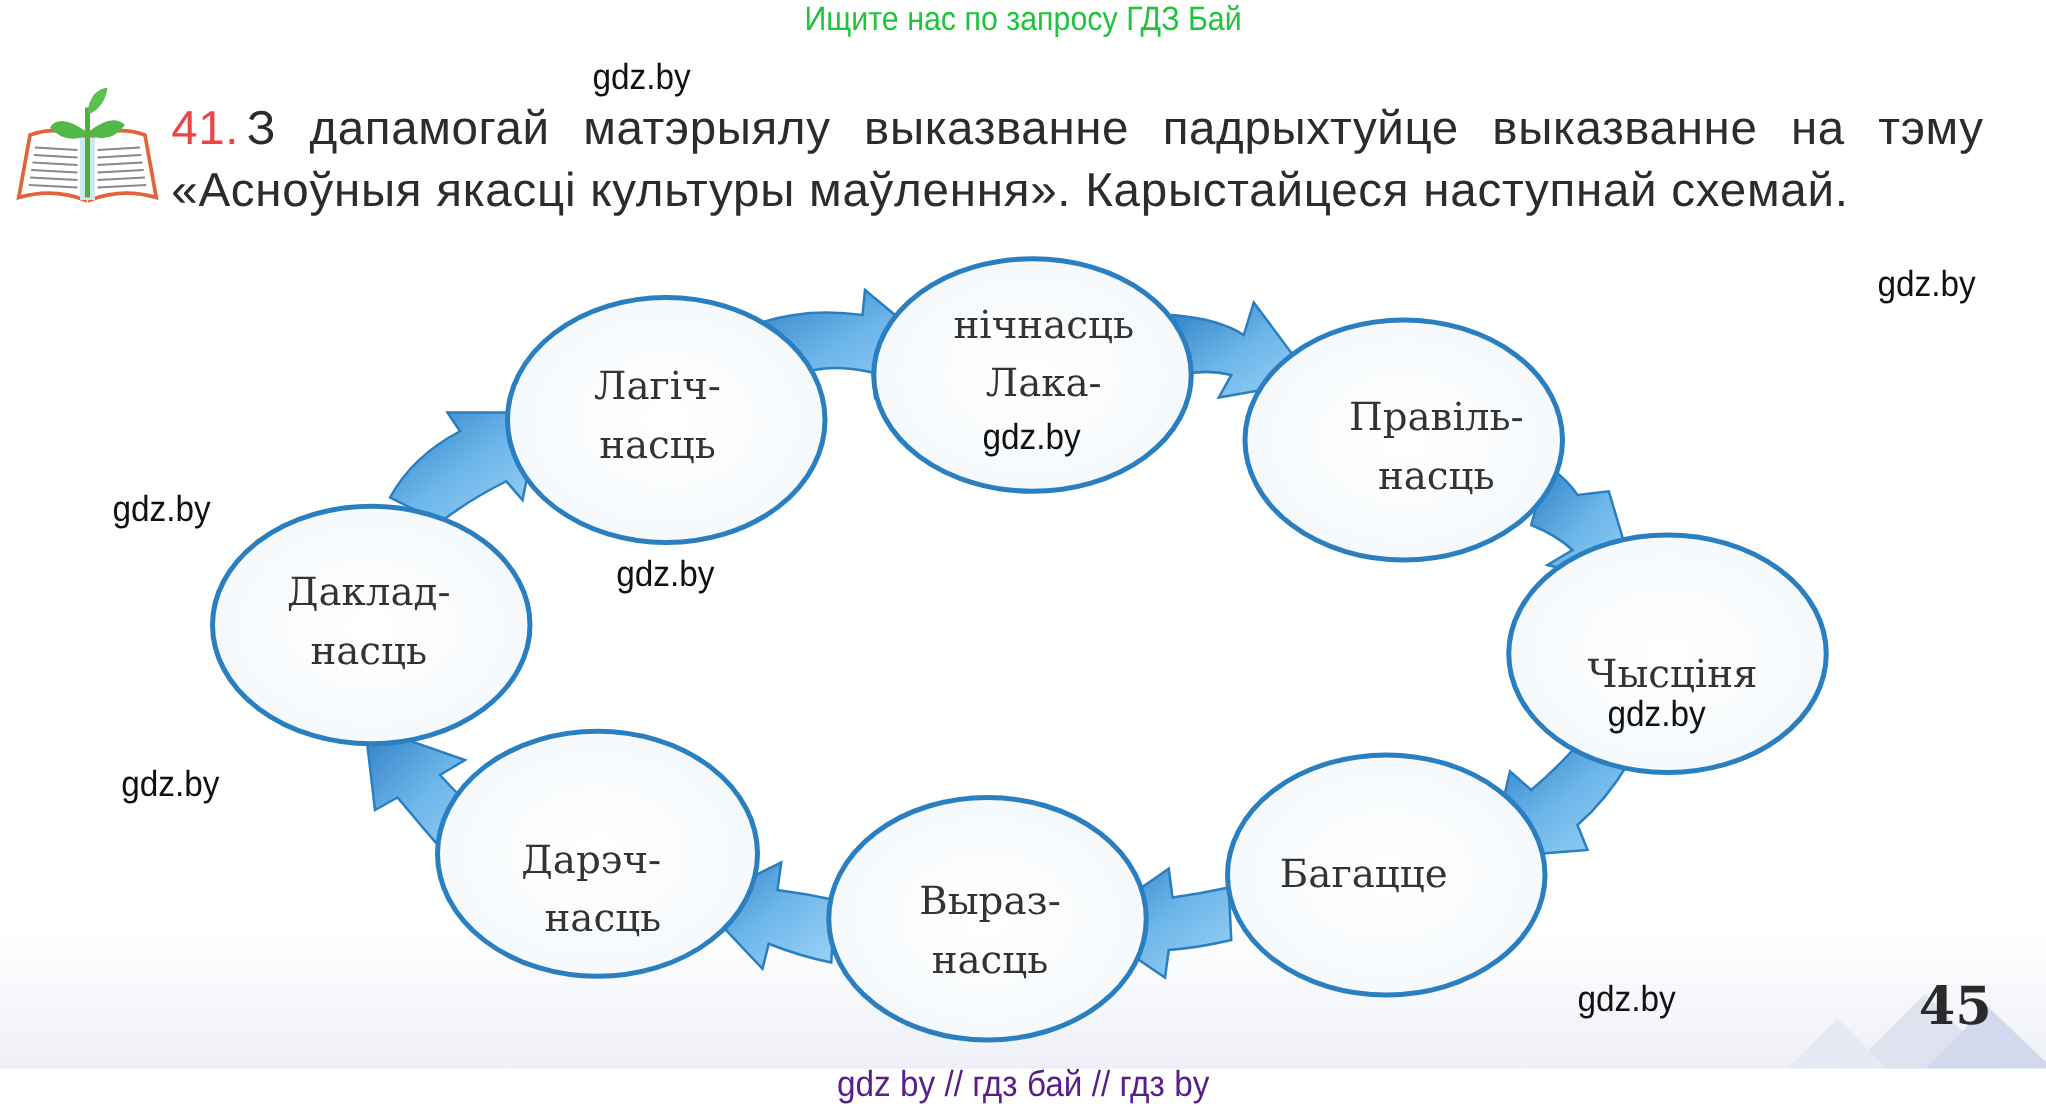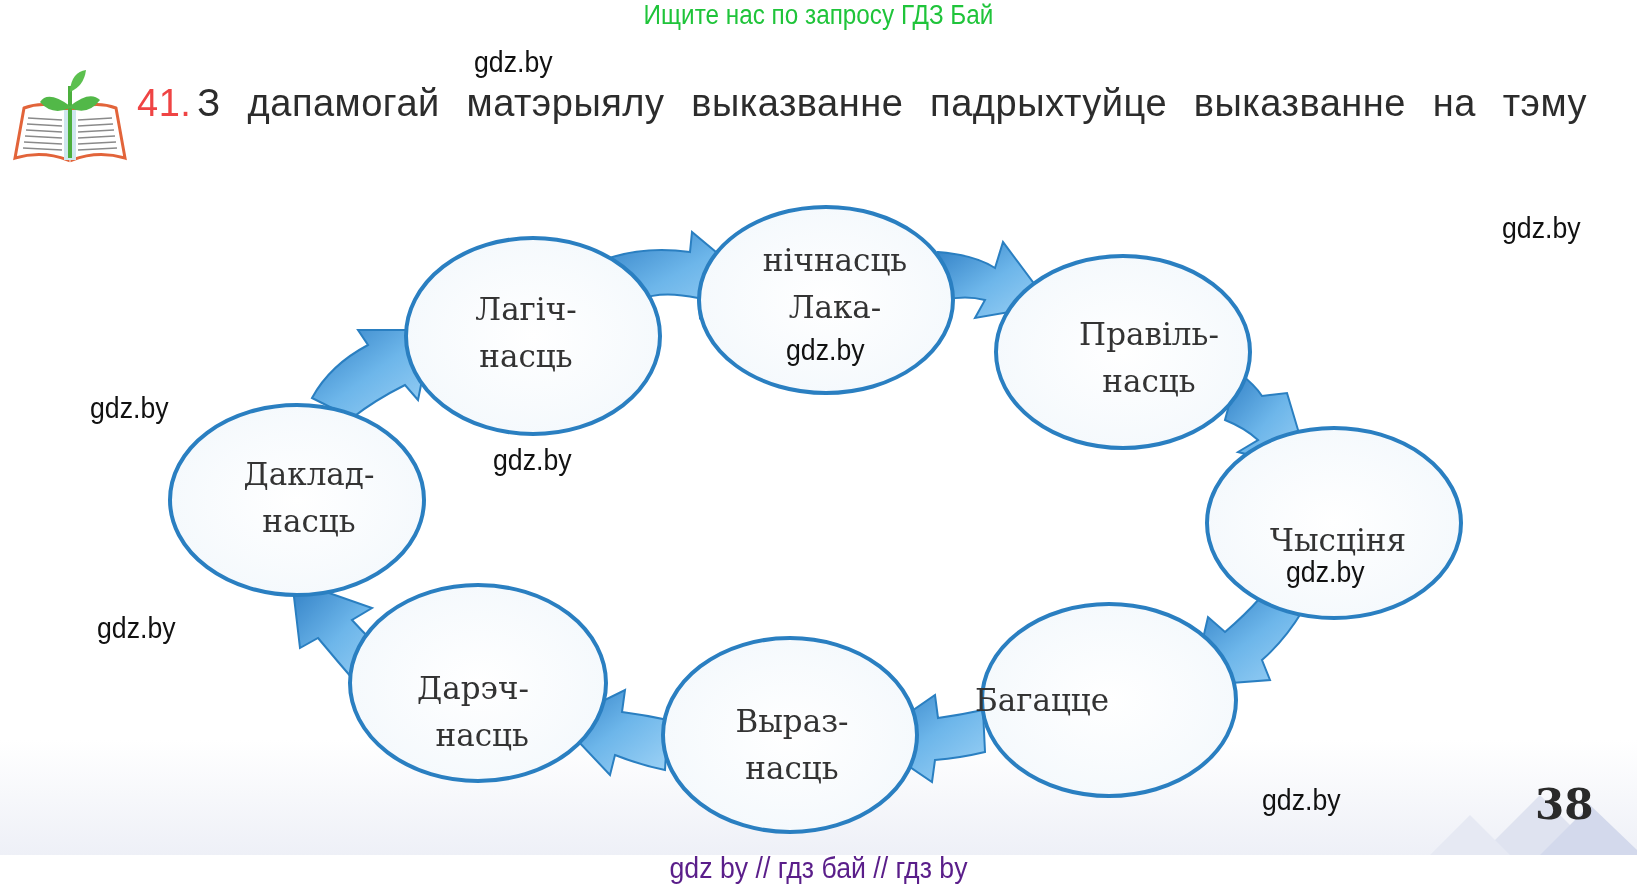--- a/index.html
+++ b/index.html
@@ -82,20 +82,21 @@
       <line x1="68" y1="82" x2="107" y2="80"></line>
   </g>
   <line x1="60" y1="90" x2="60" y2="18" stroke="#4caf3e" stroke-width="4"></line>
   <path d="M60,38 Q38,22 30,34 Q42,48 60,40 Z" fill="#52b848"></path>
   <path d="M60,38 Q80,22 90,32 Q78,48 60,40 Z" fill="#52b848"></path>
   <path d="M60,22 Q62,4 76,2 Q74,18 60,24 Z" fill="#5cc04f"></path>
 </svg>
 
 <div class="task">
   <span class="line1"><span class="num">41.</span><span>З дапамогай матэрыялу выказванне падрыхтуйце выказванне на тэму</span></span>
+  <span class="line2">«Асноўныя якасці культуры маўлення». Карыстайцеся наступнай схемай.</span>
 </div>
 
 <svg class="diagram" viewBox="0 0 1637 892">
   <defs>
     <linearGradient id="arrowGrad" x1="0" y1="0" x2="1" y2="1">
       <stop offset="0" stop-color="#2f7ec4"></stop>
       <stop offset="0.5" stop-color="#6db6ea"></stop>
       <stop offset="1" stop-color="#9fd3f6"></stop>
     </linearGradient>
     <radialGradient id="nodeFill" cx="0.5" cy="0.5" r="0.6">
@@ -147,40 +148,40 @@
   <div>нічнасць</div>
   <div>Лака-</div>
 </div>
 <div class="node-label" style="left:1133px;top:358px;margin-left:16px;">
   <div>Правіль-</div>
   <div>насць</div>
 </div>
 <div class="node-label" style="left:1338px;top:525px;margin-top:15px;">
   <div>Чысціня</div>
 </div>
-<div class="node-label" style="left:1042px;top:700px;">
+<div class="node-label" style="left:1091px;top:700px;">
   <div>Багацце</div>
 </div>
 <div class="node-label" style="left:792px;top:745px;">
   <div>Выраз-</div>
   <div>насць</div>
 </div>
 <div class="node-label" style="left:473px;top:712px;text-align:right;">
   <div>Дарэч-</div>
   <div>насць</div>
 </div>
-<div class="node-label" style="left:295px;top:498px;margin-left:14px;">
+<div class="node-label" style="left:295px;top:498px;">
   <div>Даклад-</div>
   <div>насць</div>
 </div>
 
 <div class="wm" style="left:474px;top:46px;">gdz.by</div>
 <div class="wm" style="left:1502px;top:212px;">gdz.by</div>
 <div class="wm" style="left:786px;top:334px;">gdz.by</div>
 <div class="wm" style="left:90px;top:392px;">gdz.by</div>
 <div class="wm" style="left:493px;top:444px;">gdz.by</div>
 <div class="wm" style="left:1286px;top:556px;">gdz.by</div>
 <div class="wm" style="left:97px;top:612px;">gdz.by</div>
 <div class="wm" style="left:1262px;top:784px;">gdz.by</div>
 
-<div class="page-num">38</div>
+<div class="page-num">45</div>
 
 <div class="footer-text">gdz by  //  гдз бай  //  гдз by</div>
 
 </body></html>

